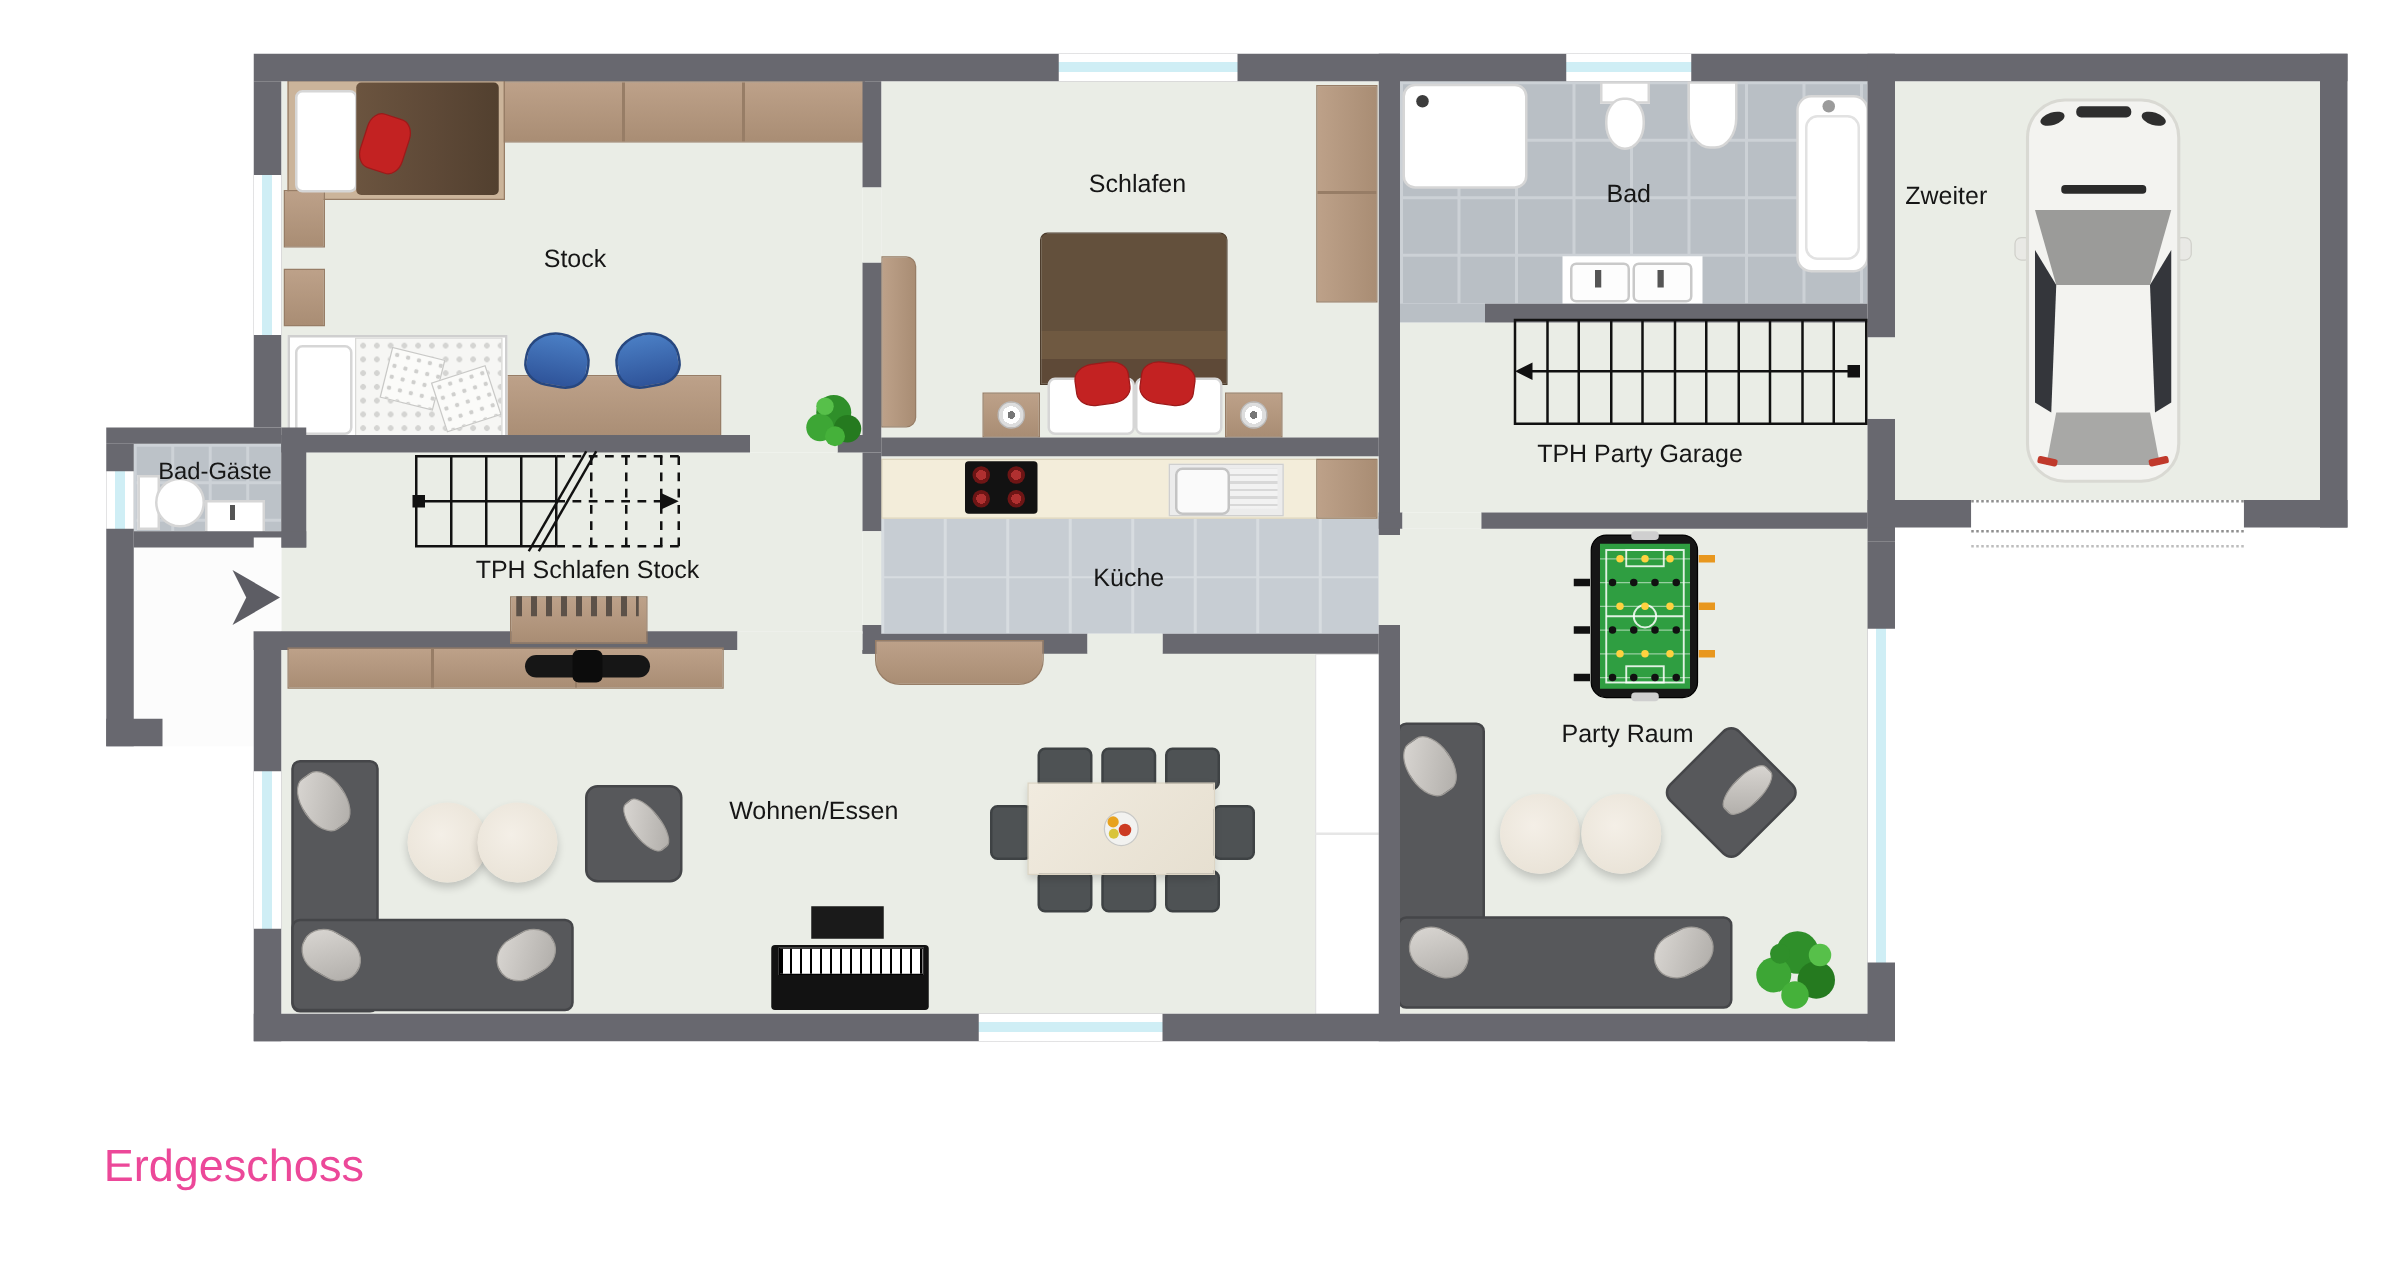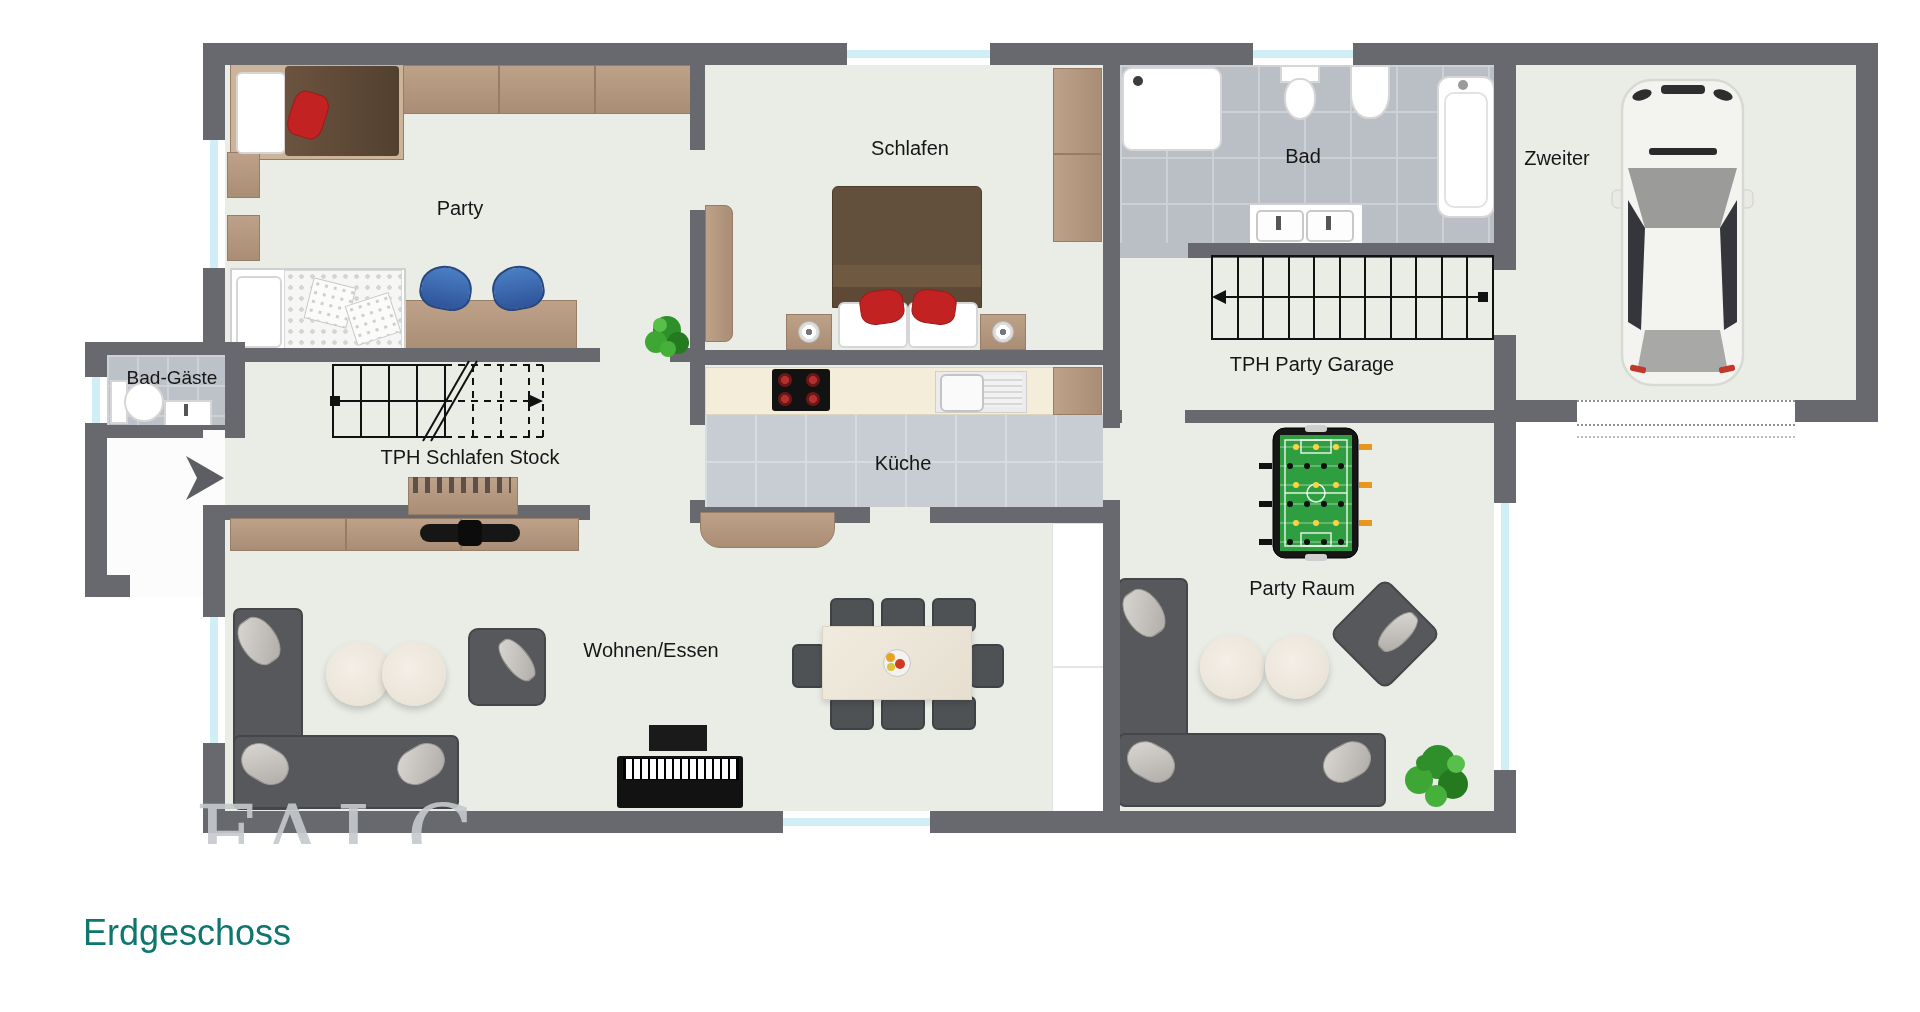--- a/index.html
+++ b/index.html
@@ -29,21 +29,21 @@
   .sofa{position:absolute;z-index:6;background:#57585b;border:2px solid #454649;border-radius:7px;}
   .pillow{position:absolute;z-index:8;background:linear-gradient(135deg,#dcd9d5,#aeaba7);
           border:1px solid #9d9a96;border-radius:40% / 50%;}
   .rtable{position:absolute;z-index:7;border-radius:50%;
           background:radial-gradient(circle at 42% 40%,#f4efe7,#e6dfd2);
           box-shadow:0 4px 7px rgba(0,0,0,.18);}
   .chair{position:absolute;z-index:5;background:#4e5254;border:2px solid #3e4244;border-radius:6px;}
   .whitefix{position:absolute;z-index:6;background:#fff;border:2px solid #d6d6d6;}
   .lbl{position:absolute;z-index:40;transform:translate(-50%,-50%);white-space:nowrap;
        font-size:20px;color:#161616;}
-  #title{position:absolute;z-index:40;font-size:36px;color:#0f766e;}
+  #title{position:absolute;z-index:40;font-size:36px;color:#ec4899;}
   #wm-clip{position:absolute;left:195px;top:798px;width:600px;height:46px;overflow:hidden;z-index:45;}
   #wm{font-family:"DejaVu Serif",serif;font-size:88px;line-height:88px;letter-spacing:12px;
       color:#c6c9cd;opacity:.9;position:relative;top:-4px;}
   svg.ov{position:absolute;left:0;top:0;z-index:30;pointer-events:none;}
 </style>
 </head>
 <body>
 
 <div id="stage">
 
@@ -341,29 +341,26 @@
     <g>
       <circle cx="1438" cy="762" r="17" fill="#2f8f2a"></circle>
         <circle cx="1419" cy="780" r="14" fill="#3da635"></circle>
       <circle cx="1453" cy="784" r="15" fill="#257a1f"></circle>
         <circle cx="1436" cy="796" r="11" fill="#45b13a"></circle>
       <circle cx="1456" cy="764" r="9" fill="#57c04a"></circle>
         <circle cx="1424" cy="763" r="8" fill="#2f8f2a"></circle>
     </g>
   </svg>
 
-  <div class="lbl" style="left:460px;top:208px;">Party</div>
+  <div class="lbl" style="left:460px;top:208px;">Stock</div>
   <div class="lbl" style="left:910px;top:148px;">Schlafen</div>
   <div class="lbl" style="left:1303px;top:156px;">Bad</div>
   <div class="lbl" style="left:1557px;top:158px;">Zweiter</div>
   <div class="lbl" style="left:172px;top:378px;font-size:19px;">Bad-Gäste</div>
   <div class="lbl" style="left:470px;top:457px;">TPH Schlafen Stock</div>
   <div class="lbl" style="left:903px;top:463px;">Küche</div>
   <div class="lbl" style="left:1312px;top:364px;">TPH Party Garage</div>
   <div class="lbl" style="left:1302px;top:588px;">Party Raum</div>
   <div class="lbl" style="left:651px;top:650px;">Wohnen/Essen</div>
 
-  <div id="wm-clip">
-    <div id="wm">FALC</div>
-  </div>
 
   <div id="title" style="left:83px;top:912px;">Erdgeschoss</div>
 </div>
 
 </body></html>

